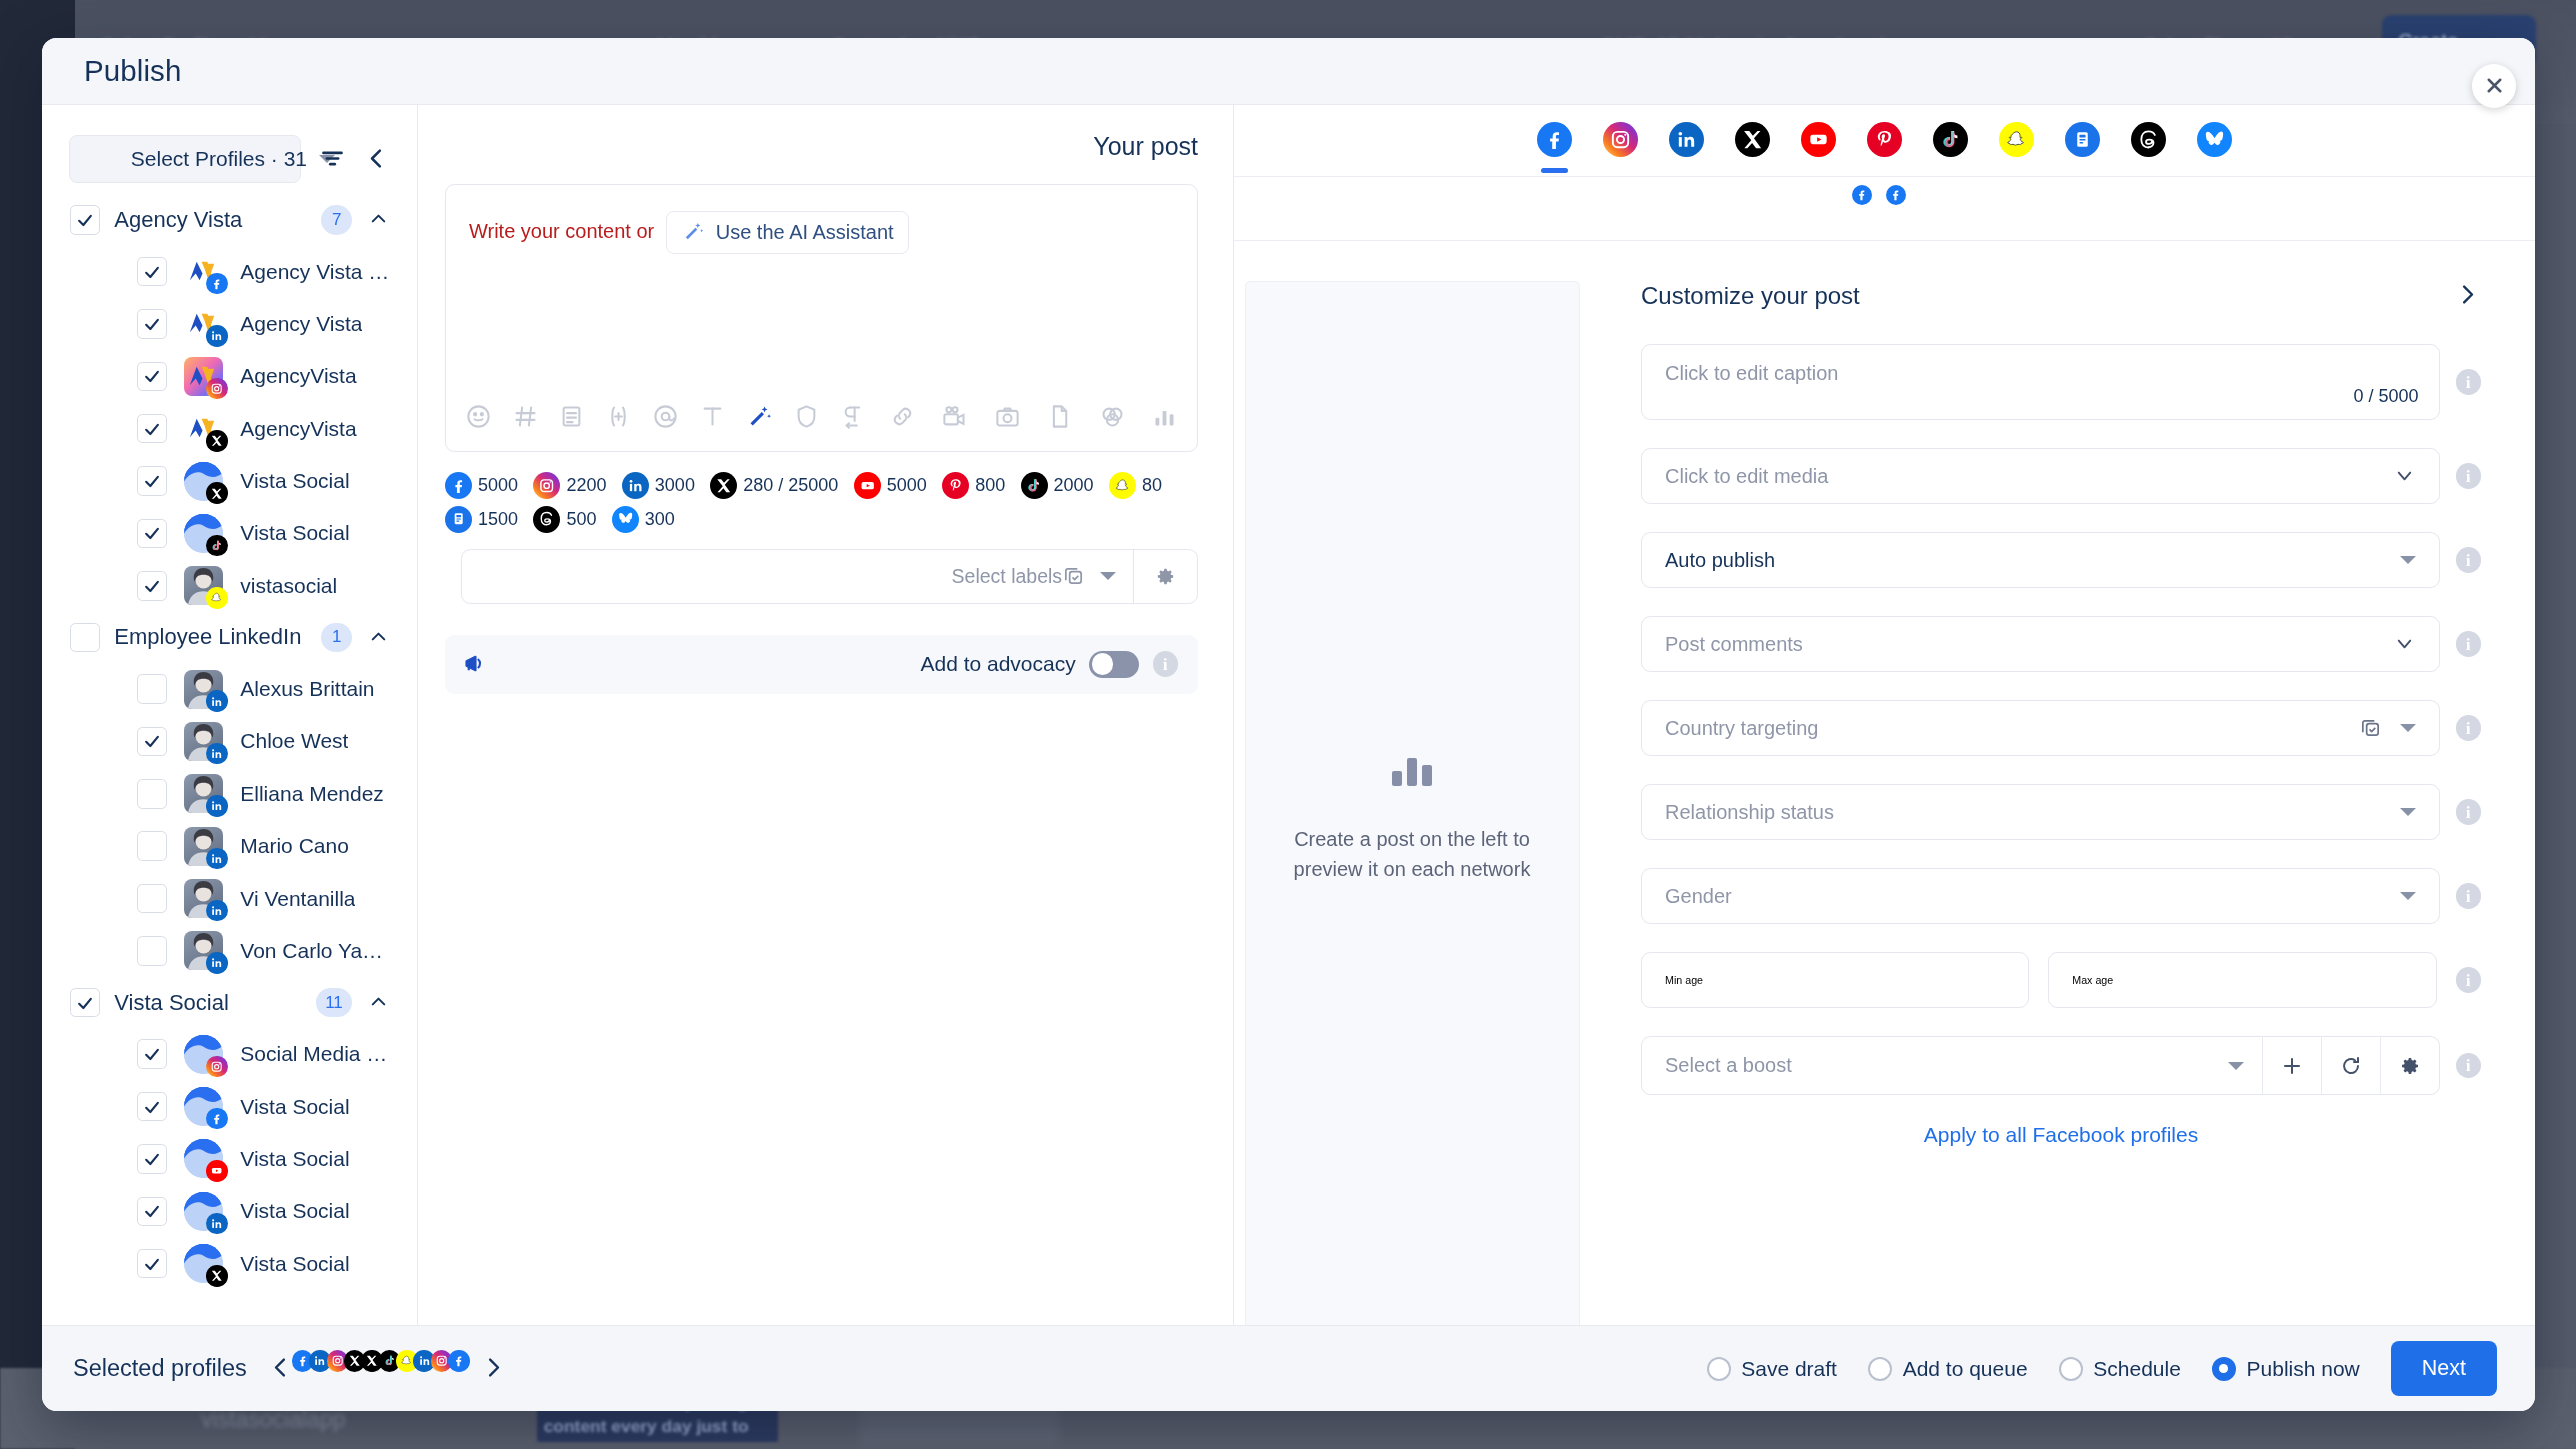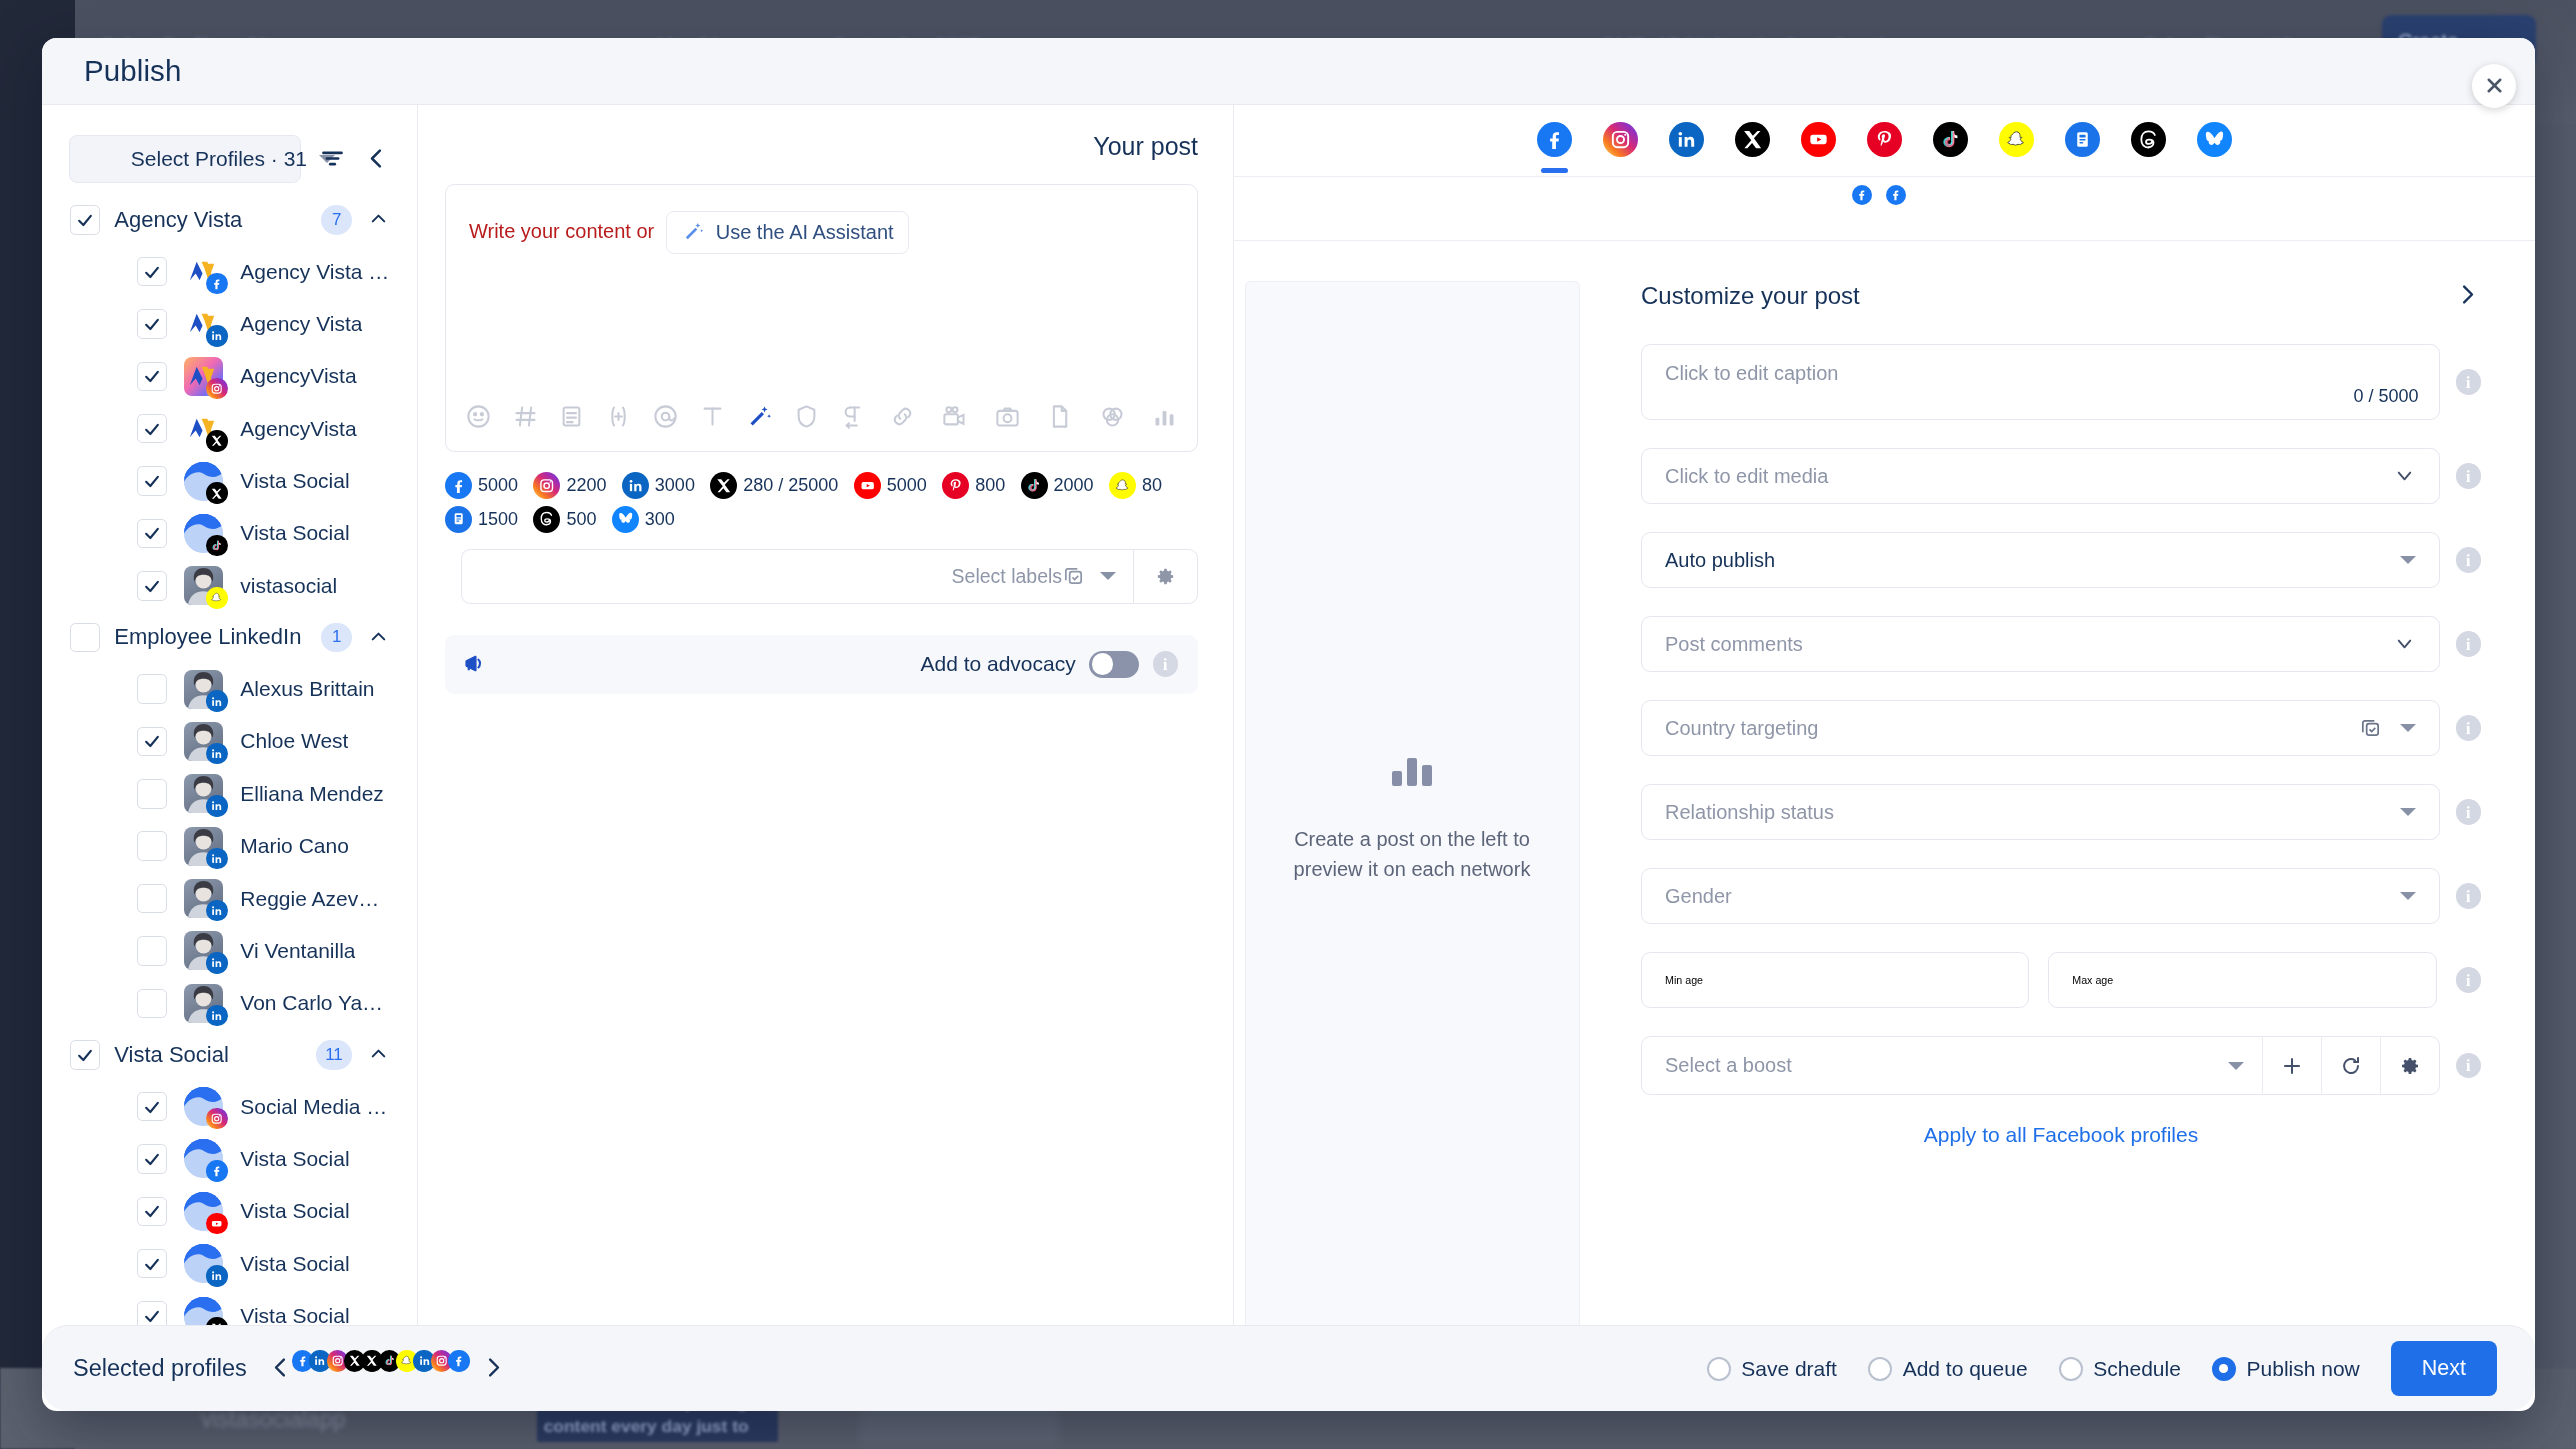--- a/index.html
+++ b/index.html
@@ -255,21 +255,21 @@
     display:flex; align-items:center; padding-left:23px; }
   .boost-field .ph { font-size:20px; color:#8e96a8; flex:1; }
   .boost-btn { width:59px; height:59px; display:flex; align-items:center;
     justify-content:center; border-left:0.7px solid #e9ebf1; cursor:pointer; }
   .boost-btn svg { width:24px; height:24px; }
   .apply-link { text-align:center; font-size:21px; color:#1f6fe8; cursor:pointer; margin-top:9.4px; }
 
   
   .modal-footer {
     height:86px; flex:none; background:#f5f6fa; border-top:0.7px solid #e8eaf0;
-    display:flex; align-items:center; padding:0 38px 0 31px;border-radius:26px;
+    display:flex; align-items:center; padding:0 38px 0 31px;
   }
   .sel-profiles-label { font-size:23.5px; color:#163259; margin-right:20px; white-space:nowrap; }
   .foot-nav svg { width:27px; height:27px; cursor:pointer; }
   .foot-avatars { display:flex; align-items:center; gap:17.4px; margin:0 14.8px; }
   .foot-avatars .av { width:39px; height:39px; }
   .footer-right { margin-left:auto; display:flex; align-items:center; gap:31px; }
   .radio-opt { display:flex; align-items:center; gap:10.7px; cursor:pointer; }
   .radio {
     width:24px; height:24px; border-radius:50%; border:2px solid #b9c0ce;
     background:#fff; flex:none; position:relative;
@@ -590,40 +590,20 @@
               </span>
               <span class="badge" style="background:#0A66C2;width:21.5px;height:21.5px">
                 <svg viewBox="0 0 24 24" fill="#fff">
                   <rect x="4" y="9.5" width="3.1" height="10"></rect>
                   <circle cx="5.55" cy="6" r="1.9"></circle>
                   <path d="M10 19.5v-10h3v1.4c.6-1 1.7-1.7 3.2-1.7 2.4 0 3.8 1.5 3.8 4.5v5.8h-3.1v-5.3c0-1.5-.6-2.3-1.8-2.3s-2 .85-2 2.35v5.25z"></path>
                 </svg>
               </span>
             </span>
             <span class="prow-name">Mario Cano</span>
-          </div>
-          <div class="profile-row">
-            <span class="cbx "></span>
-            <span class="av ">
-              <span class="base sq" style="background:linear-gradient(150deg,#8d99ad,#5f6a7e)">
-                <svg viewBox="0 0 40 40">
-                  <circle cx="20" cy="15" r="8" fill="#e8e3de"></circle>
-                  <path d="M4 40c2-10 8-14 16-14s14 4 16 14z" fill="#cfd4dd"></path>
-                  <path d="M10 12c0-7 5-10 10-10s10 3 10 10c0 3-1 4-1 4-1-5-4-7-9-7s-8 2-9 7c0 0-1-1-1-4z" fill="#3b3b44"></path>
-                </svg>
-              </span>
-              <span class="badge" style="background:#0A66C2;width:21.5px;height:21.5px">
-                <svg viewBox="0 0 24 24" fill="#fff">
-                  <rect x="4" y="9.5" width="3.1" height="10"></rect>
-                  <circle cx="5.55" cy="6" r="1.9"></circle>
-                  <path d="M10 19.5v-10h3v1.4c.6-1 1.7-1.7 3.2-1.7 2.4 0 3.8 1.5 3.8 4.5v5.8h-3.1v-5.3c0-1.5-.6-2.3-1.8-2.3s-2 .85-2 2.35v5.25z"></path>
-                </svg>
-              </span>
-            </span>
-            <span class="prow-name">Reggie Azevedo</span>
           </div>
           <div class="profile-row">
             <span class="cbx "></span>
             <span class="av ">
               <span class="base sq" style="background:linear-gradient(150deg,#8d99ad,#5f6a7e)">
                 <svg viewBox="0 0 40 40">
                   <circle cx="20" cy="15" r="8" fill="#e8e3de"></circle>
                   <path d="M4 40c2-10 8-14 16-14s14 4 16 14z" fill="#cfd4dd"></path>
                   <path d="M10 12c0-7 5-10 10-10s10 3 10 10c0 3-1 4-1 4-1-5-4-7-9-7s-8 2-9 7c0 0-1-1-1-4z" fill="#3b3b44"></path>
                 </svg>

